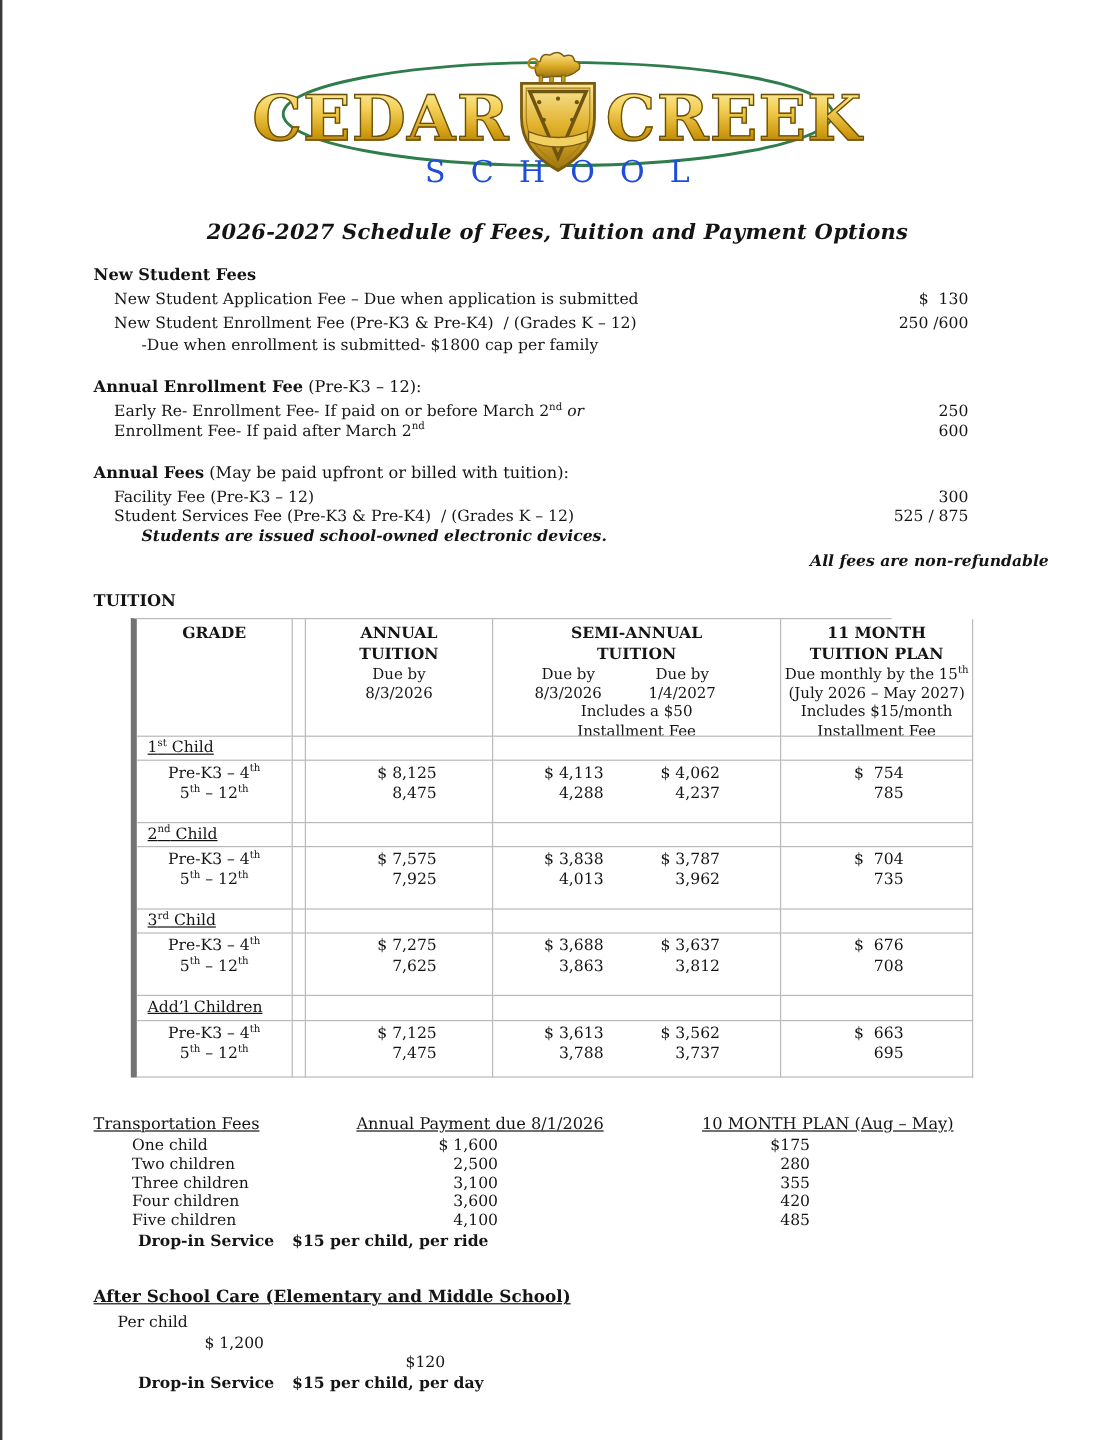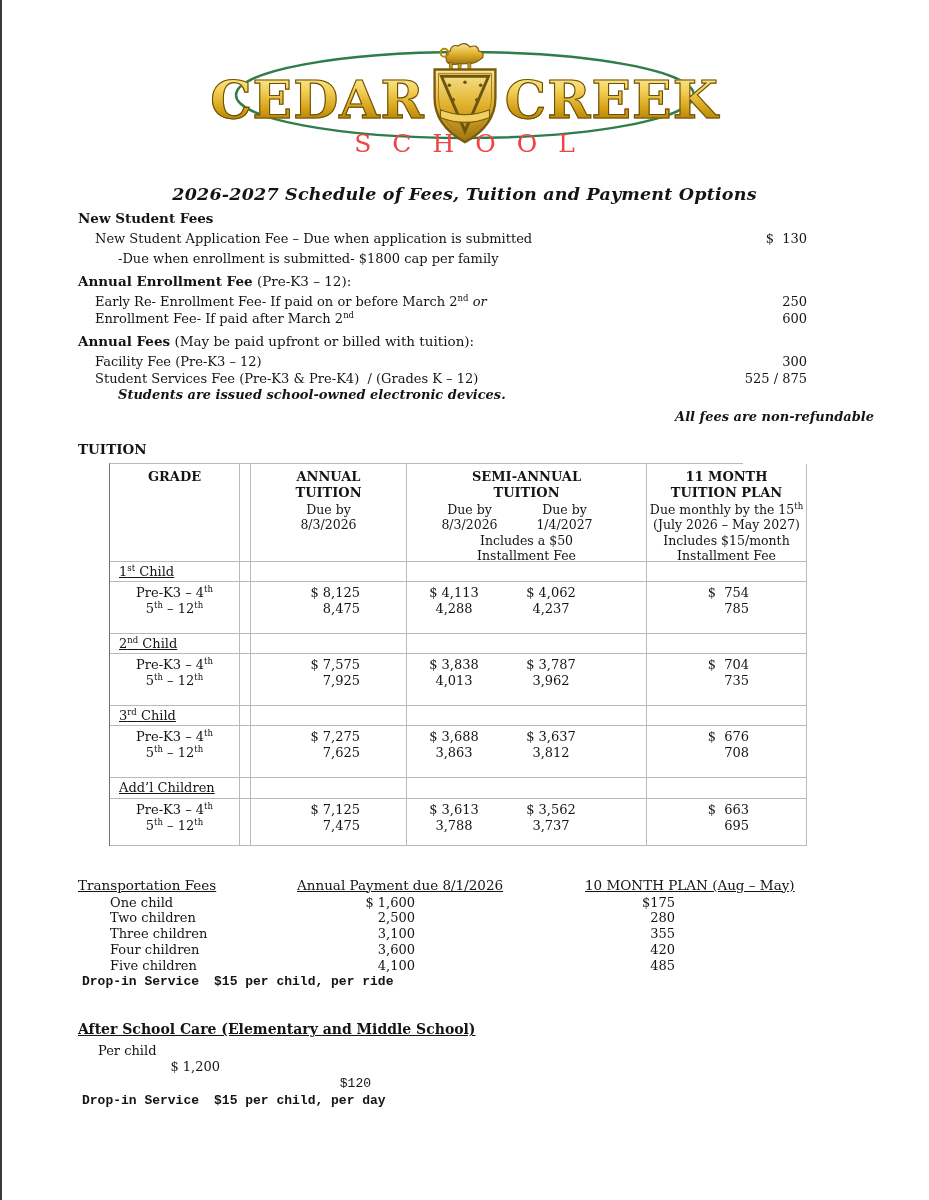--- a/index.html
+++ b/index.html
@@ -18,81 +18,81 @@
   .gold-word {
     font-size:52px; font-weight:bold; letter-spacing:1px; line-height:60px;
     background:linear-gradient(180deg,#fdf3b0 0%,#f3cf55 35%,#d19c12 68%,#8f6a0c 100%);
     -webkit-background-clip:text; background-clip:text;
     color:#c8920e; -webkit-text-fill-color:transparent;
     -webkit-text-stroke:1.1px #6b4f0a;
   }
   .crest { margin:-12px 2px 0 2px; flex:0 0 auto; }
   .logo-school {
     position:absolute; left:0; top:96px; width:100%;
-    text-align:center; color:#ef4444; font-size:25px; letter-spacing:21px;
+    text-align:center; color:#1d4ed8; font-size:25px; letter-spacing:21px;
     text-indent:21px; font-weight:500;
   }
 
   
   .doc-title { margin-top:24px; text-align:center; font-size:17.5px; font-weight:bold; font-style:italic; letter-spacing:.2px; }
-  .sec-head { margin:6px 0 0 78px; font-size:13.5px; font-weight:bold; }
+  .sec-head { margin:17px 0 0 78px; font-size:13.5px; font-weight:bold; }
   .sec-head .normal { font-weight:normal; }
   .fee-list { margin-top:5px; }
   .fee-row { display:flex; margin-left:95px; width:712px; align-items:baseline; }
   .fee-row.sp { margin-top:4.5px; margin-bottom:4.5px; }
   .fee-row.tight { line-height:16.5px; }
   .fee-label { flex:1; white-space:pre; }
   .fee-label i { font-style:italic; }
   .fee-amount { width:130px; text-align:right; white-space:pre; }
   .fee-note { margin-left:118px; line-height:16.5px; }
   .fee-note.boldital { font-weight:bold; font-style:italic; }
   .disclaimer { margin-left:78px; width:796px; text-align:right; font-weight:bold; font-style:italic; margin-top:5px; }
   sup { font-size:8.5px; line-height:0; vertical-align:super; }
 
   
   .tuition-head { margin:17px 0 0 78px; font-size:13.5px; font-weight:bold; }
   .ttable {
     margin:6px 0 0 109px;
     display:grid;
     grid-template-columns:130px 11px 156px 240px 160px;
     grid-template-rows:98px 20px 52px 20px 52px 20px 52px 21px 47px;
-    border-top:1px solid #b9b9b9; border-left:1px solid #737373;
+    border-top:1px solid #b9b9b9; border-left:5px solid #737373;
     width:634px;
   }
   .cell { border-right:1px solid #b9b9b9; border-bottom:1px solid #b9b9b9; overflow:hidden; }
   .cell.head { text-align:center; padding-top:5px; }
   .hb { font-weight:bold; font-size:13px; line-height:16.5px; }
   .hs { font-size:12.5px; line-height:15.5px; }
   .duo { display:flex; padding-left:15px; }
   .duo span { width:95px; text-align:center; font-size:12.5px; line-height:15.5px; }
   .grp-cell { padding:2px 16px 0 9px; line-height:16px; }
   .grp-label { text-decoration:underline; }
   .grade-cell { text-align:center; padding-top:3px; line-height:16.5px; }
   .num-col { text-align:right; white-space:pre; padding-top:3px; line-height:16.5px; }
   .c-annual .num-col { width:109px; }
   .c-plan .num-col { width:102px; margin-left:0; }
   .semi-cols { display:flex; padding:3px 0 0 2px; }
-  .scol { width:90px; text-align:center; white-space:pre; line-height:16.5px; }
+  .scol { width:90px; text-align:right; white-space:pre; line-height:16.5px; }
   .scol + .scol { margin-left:7px; }
 
   
   .trans-heads { position:relative; height:18px; margin-top:31px; font-size:13.5px; font-weight:normal; }
   .trans-heads span { position:absolute; text-decoration:underline; }
   .th-1 { left:78px; } .th-2 { left:297px; } .th-3 { left:585px; }
   .trow { display:flex; margin-left:110px; line-height:15.8px; }
   .trow .t-label { width:195px; }
   .trow .t-annual { width:110px; text-align:right; white-space:pre; }
   .trow .t-plan { width:150px; margin-left:110px; text-align:right; white-space:pre; }
-  .dropin { margin-left:82px; font-weight:bold; line-height:16.5px; margin-top:1px;font-family:Liberation Mono, monospace; }
+  .dropin { margin-left:115px; font-weight:bold; line-height:16.5px; margin-top:1px; }
   .dropin .dv { margin-left:15px; white-space:pre; }
   .ac-head { margin:30px 0 0 78px; font-size:14px; font-weight:bold; text-decoration:underline; }
   .acrow { display:flex; margin-left:98px; margin-top:6px; line-height:16.5px;flex-direction:column; }
   .acrow .t-label { width:192px; }
   .acrow .t-annual { width:122px; text-align:right; white-space:pre; }
-  .acrow .t-plan { width:160px; margin-left:113px; text-align:right; white-space:pre;font-family:Liberation Mono, monospace; }
+  .acrow .t-plan { width:160px; margin-left:113px; text-align:right; white-space:pre; }
 </style>
 </head>
 <body>
 
 <div class="edge-line"></div>
 
 <header class="logo">
   <svg class="logo-ellipse" width="466" height="94" viewBox="0 0 466 94">
     <ellipse cx="233" cy="46" rx="229" ry="43" fill="none" stroke="#2e7d4a" stroke-width="2.4"></ellipse>
   </svg>
@@ -132,20 +132,24 @@
 
 <h1 class="doc-title">2026-2027 Schedule of Fees, Tuition and Payment Options</h1>
 
 <section>
   <h2 class="sec-head">New Student Fees</h2>
   <div class="fee-list">
     <div class="fee-row sp">
       <span class="fee-label">New Student Application Fee – Due when application is submitted</span>
       <span class="fee-amount">$  130</span>
     </div>
+    <div class="fee-row sp">
+      <span class="fee-label">New Student Enrollment Fee (Pre-K3 &amp; Pre-K4)  / (Grades K – 12)</span>
+      <span class="fee-amount">250 /600</span>
+    </div>
     <div class="fee-note">-Due when enrollment is submitted- $1800 cap per family</div>
   </div>
 </section>
 
 <section>
   <h2 class="sec-head"><span>Annual Enrollment Fee</span><span class="normal"> (Pre-K3 – 12):</span></h2>
   <div class="fee-list">
     <div class="fee-row tight">
       <span class="fee-label"><span>Early Re- Enrollment Fee- If paid on or before March 2</span><sup>nd</sup><i> or</i></span>
       <span class="fee-amount">250</span>

